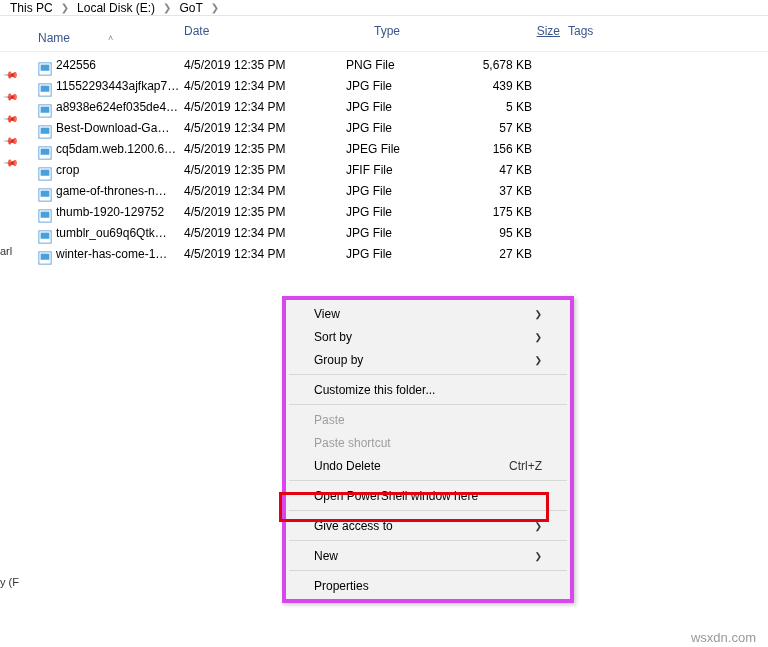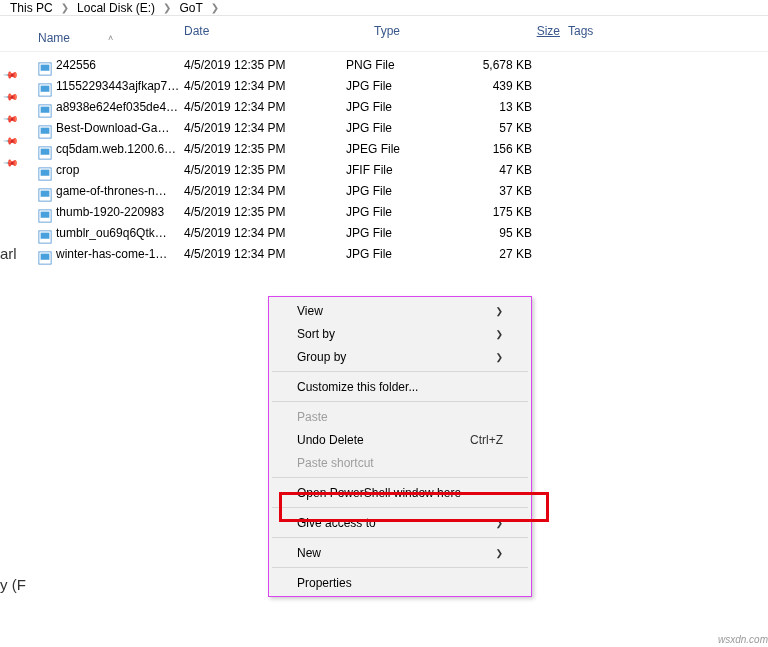--- a/index.html
+++ b/index.html
@@ -17,29 +17,29 @@
   .col-tags { width: 100px; }
   .file-list { padding-top: 6px; }
   .row { display: flex; height: 21px; padding-left: 38px; color: #000; }
   .cell-icon { width: 18px; display: flex; align-items: center; }
   .cell-name { width: 128px; white-space: nowrap; overflow: hidden; text-overflow: ellipsis; }
   .cell-date { width: 162px; }
   .cell-type { width: 112px; }
   .cell-size { width: 82px; text-align: right; padding-right: 8px; }
   .pin { position: absolute; left: 5px; color: #777; font-size: 10px; transform: rotate(45deg); }
   .file-icon svg { width: 14px; height: 14px; }
-  .context-menu { position: absolute; left: 268px; top: 296px; width: 264px; background: #f2f2f2; border: 1px solid #d946ef; box-shadow: 2px 2px 4px rgba(0,0,0,0.2); padding: 2px; }
+  .context-menu { position: absolute; left: 282px; top: 296px; width: 292px; background: #f2f2f2; border: 4px solid #d946ef; box-shadow: 2px 2px 4px rgba(0,0,0,0.2); padding: 2px; }
   .menu-item { display: flex; align-items: center; justify-content: space-between; height: 23px; padding: 0 26px 0 26px; color: #000; }
   .menu-item.disabled { color: #9e9e9e; }
   .menu-sep { height: 1px; background: #d7d7d7; margin: 3px 1px; }
   .menu-arrow { font-size: 9px; color: #333; }
   .menu-shortcut { color: #333; font-size: 12px; }
   .highlight-box { position: absolute; border: 3px solid #e3000f; }
-  .left-strip { position: absolute; left: 0; top: 560px; font-size: 15px; color: #333; }
-  .watermark { position: absolute; right: 0; bottom: 2px; font-size: 10px; color: #999; font-style: italic; }
+  .left-strip { position: absolute; left: 0; top: 560px; font-size: 11px; color: #333; }
+  .watermark { position: absolute; right: 12px; bottom: 2px; font-size: 13px; color: #999; }
 </style>
 </head>
 <body>
 
 <div class="breadcrumb">
   <span>This PC</span>
   <span class="sep">❯</span>
   <span>Local Disk (E:)</span>
   <span class="sep">❯</span>
   <span>GoT</span>
@@ -91,21 +91,21 @@
     <div class="row">
       <div class="cell-icon file-icon">
         <svg viewBox="0 0 16 16">
           <rect x="1" y="1" width="14" height="14" fill="#fff" stroke="#5b9bd5" stroke-width="1"></rect>
           <rect x="3" y="3" width="10" height="7" fill="#48a0dc"></rect>
         </svg>
       </div>
       <div class="cell-name">a8938e624ef035de4…</div>
       <div class="cell-date">4/5/2019 12:34 PM</div>
       <div class="cell-type">JPG File</div>
-      <div class="cell-size">13 KB</div>
+      <div class="cell-size">5 KB</div>
     </div>
     <div class="row">
       <div class="cell-icon file-icon">
         <svg viewBox="0 0 16 16">
           <rect x="1" y="1" width="14" height="14" fill="#fff" stroke="#5b9bd5" stroke-width="1"></rect>
           <rect x="3" y="3" width="10" height="7" fill="#48a0dc"></rect>
         </svg>
       </div>
       <div class="cell-name">Best-Download-Ga…</div>
       <div class="cell-date">4/5/2019 12:34 PM</div>
@@ -148,21 +148,21 @@
       <div class="cell-type">JPG File</div>
       <div class="cell-size">37 KB</div>
     </div>
     <div class="row">
       <div class="cell-icon file-icon">
         <svg viewBox="0 0 16 16">
           <rect x="1" y="1" width="14" height="14" fill="#fff" stroke="#5b9bd5" stroke-width="1"></rect>
           <rect x="3" y="3" width="10" height="7" fill="#48a0dc"></rect>
         </svg>
       </div>
-      <div class="cell-name">thumb-1920-220983</div>
+      <div class="cell-name">thumb-1920-129752</div>
       <div class="cell-date">4/5/2019 12:35 PM</div>
       <div class="cell-type">JPG File</div>
       <div class="cell-size">175 KB</div>
     </div>
     <div class="row">
       <div class="cell-icon file-icon">
         <svg viewBox="0 0 16 16">
           <rect x="1" y="1" width="14" height="14" fill="#fff" stroke="#5b9bd5" stroke-width="1"></rect>
           <rect x="3" y="3" width="10" height="7" fill="#48a0dc"></rect>
         </svg>
@@ -203,27 +203,27 @@
     <span class="menu-arrow">❯</span>
   </div>
   <div class="menu-sep"></div>
   <div class="menu-item">
     <span>Customize this folder...</span>
   </div>
   <div class="menu-sep"></div>
   <div class="menu-item disabled">
     <span>Paste</span>
   </div>
+  <div class="menu-item disabled">
+    <span>Paste shortcut</span>
+  </div>
   <div class="menu-item">
     <span>Undo Delete</span>
     <span class="menu-shortcut">Ctrl+Z</span>
   </div>
-  <div class="menu-item disabled">
-    <span>Paste shortcut</span>
-  </div>
   <div class="menu-sep"></div>
   <div class="menu-item">
     <span>Open PowerShell window here</span>
   </div>
   <div class="menu-sep"></div>
   <div class="menu-item">
     <span>Give access to</span>
     <span class="menu-arrow">❯</span>
   </div>
   <div class="menu-sep"></div>

